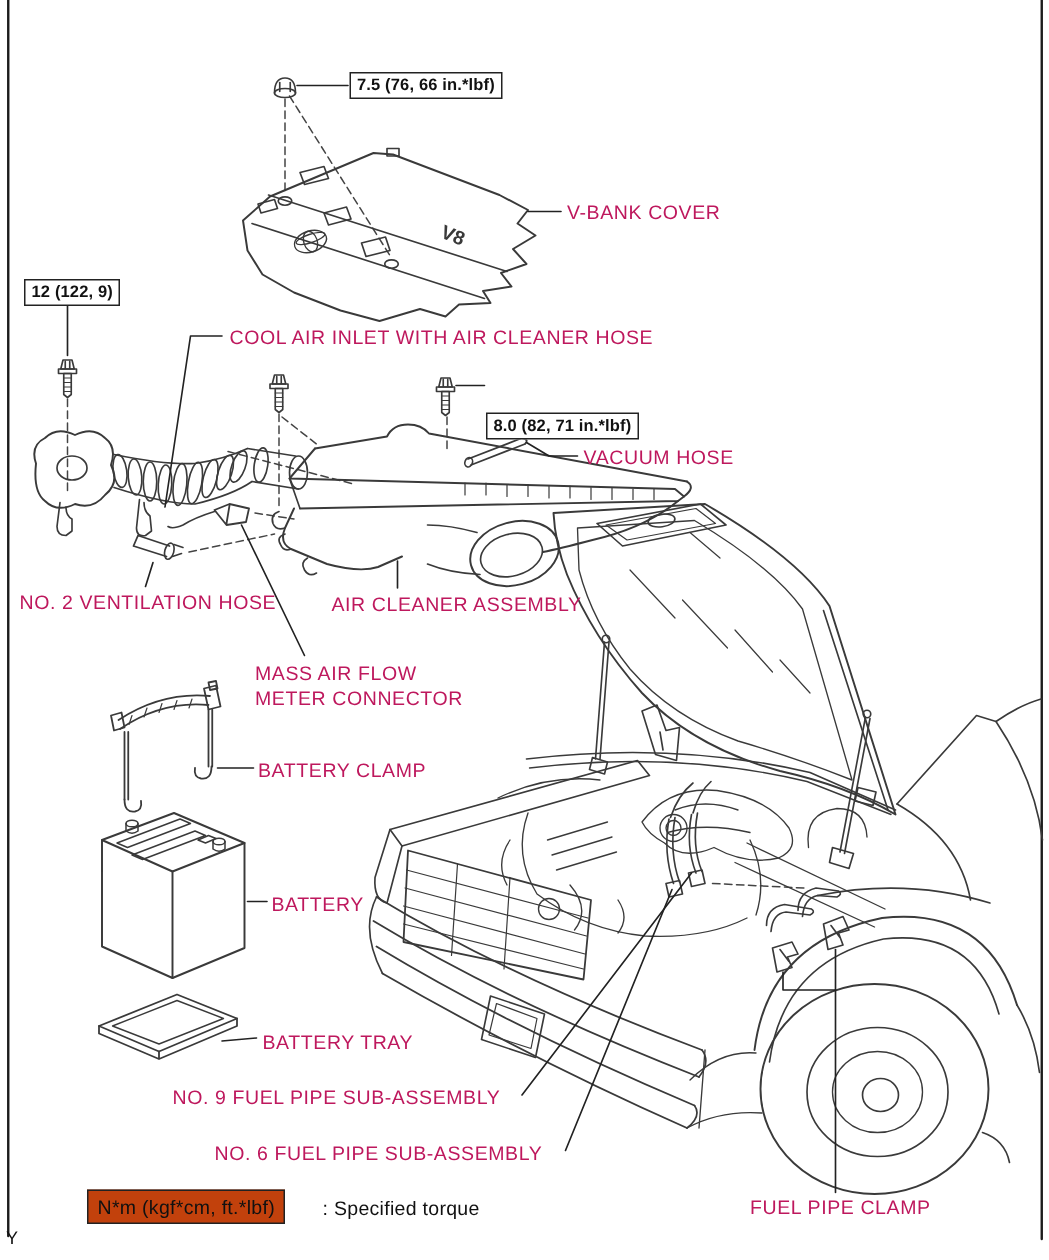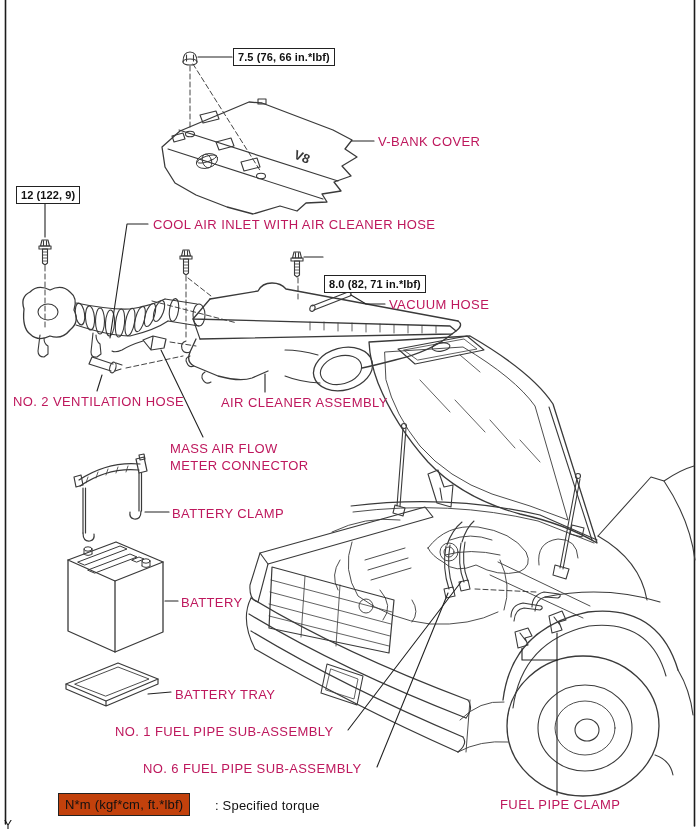--- a/index.html
+++ b/index.html
@@ -290,21 +290,21 @@
   <div class="lbl" style="left:389px;top:297px;">VACUUM HOSE</div>
   <div class="lbl" style="left:13px;top:394px;">NO. 2 VENTILATION HOSE</div>
   <div class="lbl" style="left:221px;top:395px;">AIR CLEANER ASSEMBLY</div>
   <div class="lbl lbl2" style="left:170px;top:441px;">
     <div>MASS AIR FLOW</div>
     <div>METER CONNECTOR</div>
   </div>
   <div class="lbl" style="left:172px;top:506px;">BATTERY CLAMP</div>
   <div class="lbl" style="left:181px;top:595px;">BATTERY</div>
   <div class="lbl" style="left:175px;top:687px;">BATTERY TRAY</div>
-  <div class="lbl" style="left:115px;top:724px;">NO. 1 FUEL PIPE SUB-ASSEMBLY</div>
+  <div class="lbl" style="left:115px;top:724px;">NO. 9 FUEL PIPE SUB-ASSEMBLY</div>
   <div class="lbl" style="left:143px;top:761px;">NO. 6 FUEL PIPE SUB-ASSEMBLY</div>
   <div class="lbl" style="left:500px;top:797px;">FUEL PIPE CLAMP</div>
 
   <div class="legendbox" style="left:30px;top:793px;">N*m (kgf*cm, ft.*lbf)</div>
   <div class="legendtext" style="left:170px;top:798px;">: Specified torque</div>
 
   <div class="ymark" style="left:4px;top:818px;">Y</div>
 </div>
 
 </body></html>

